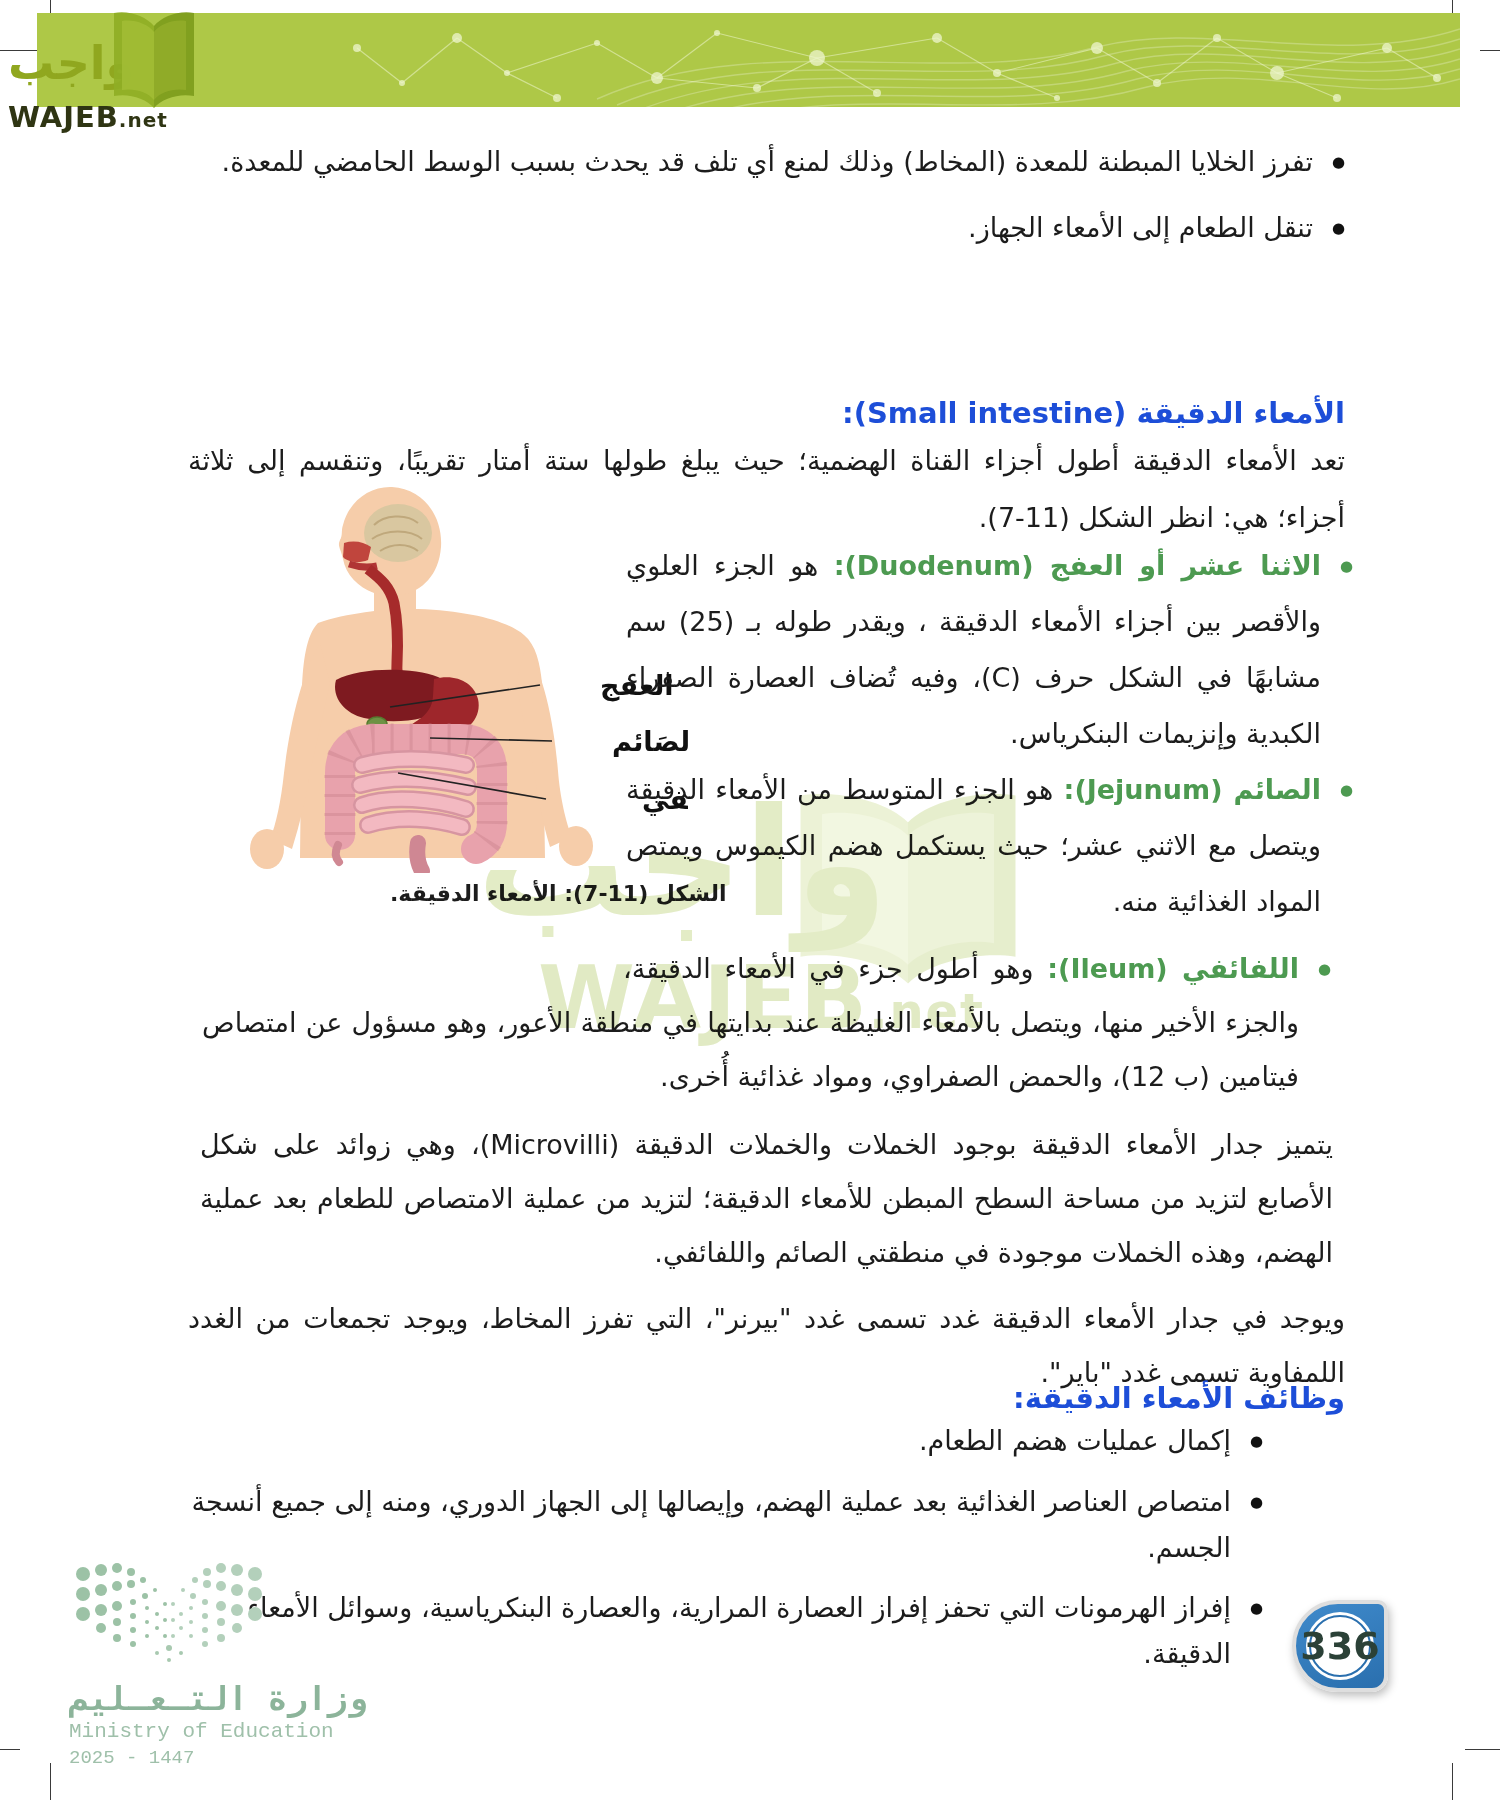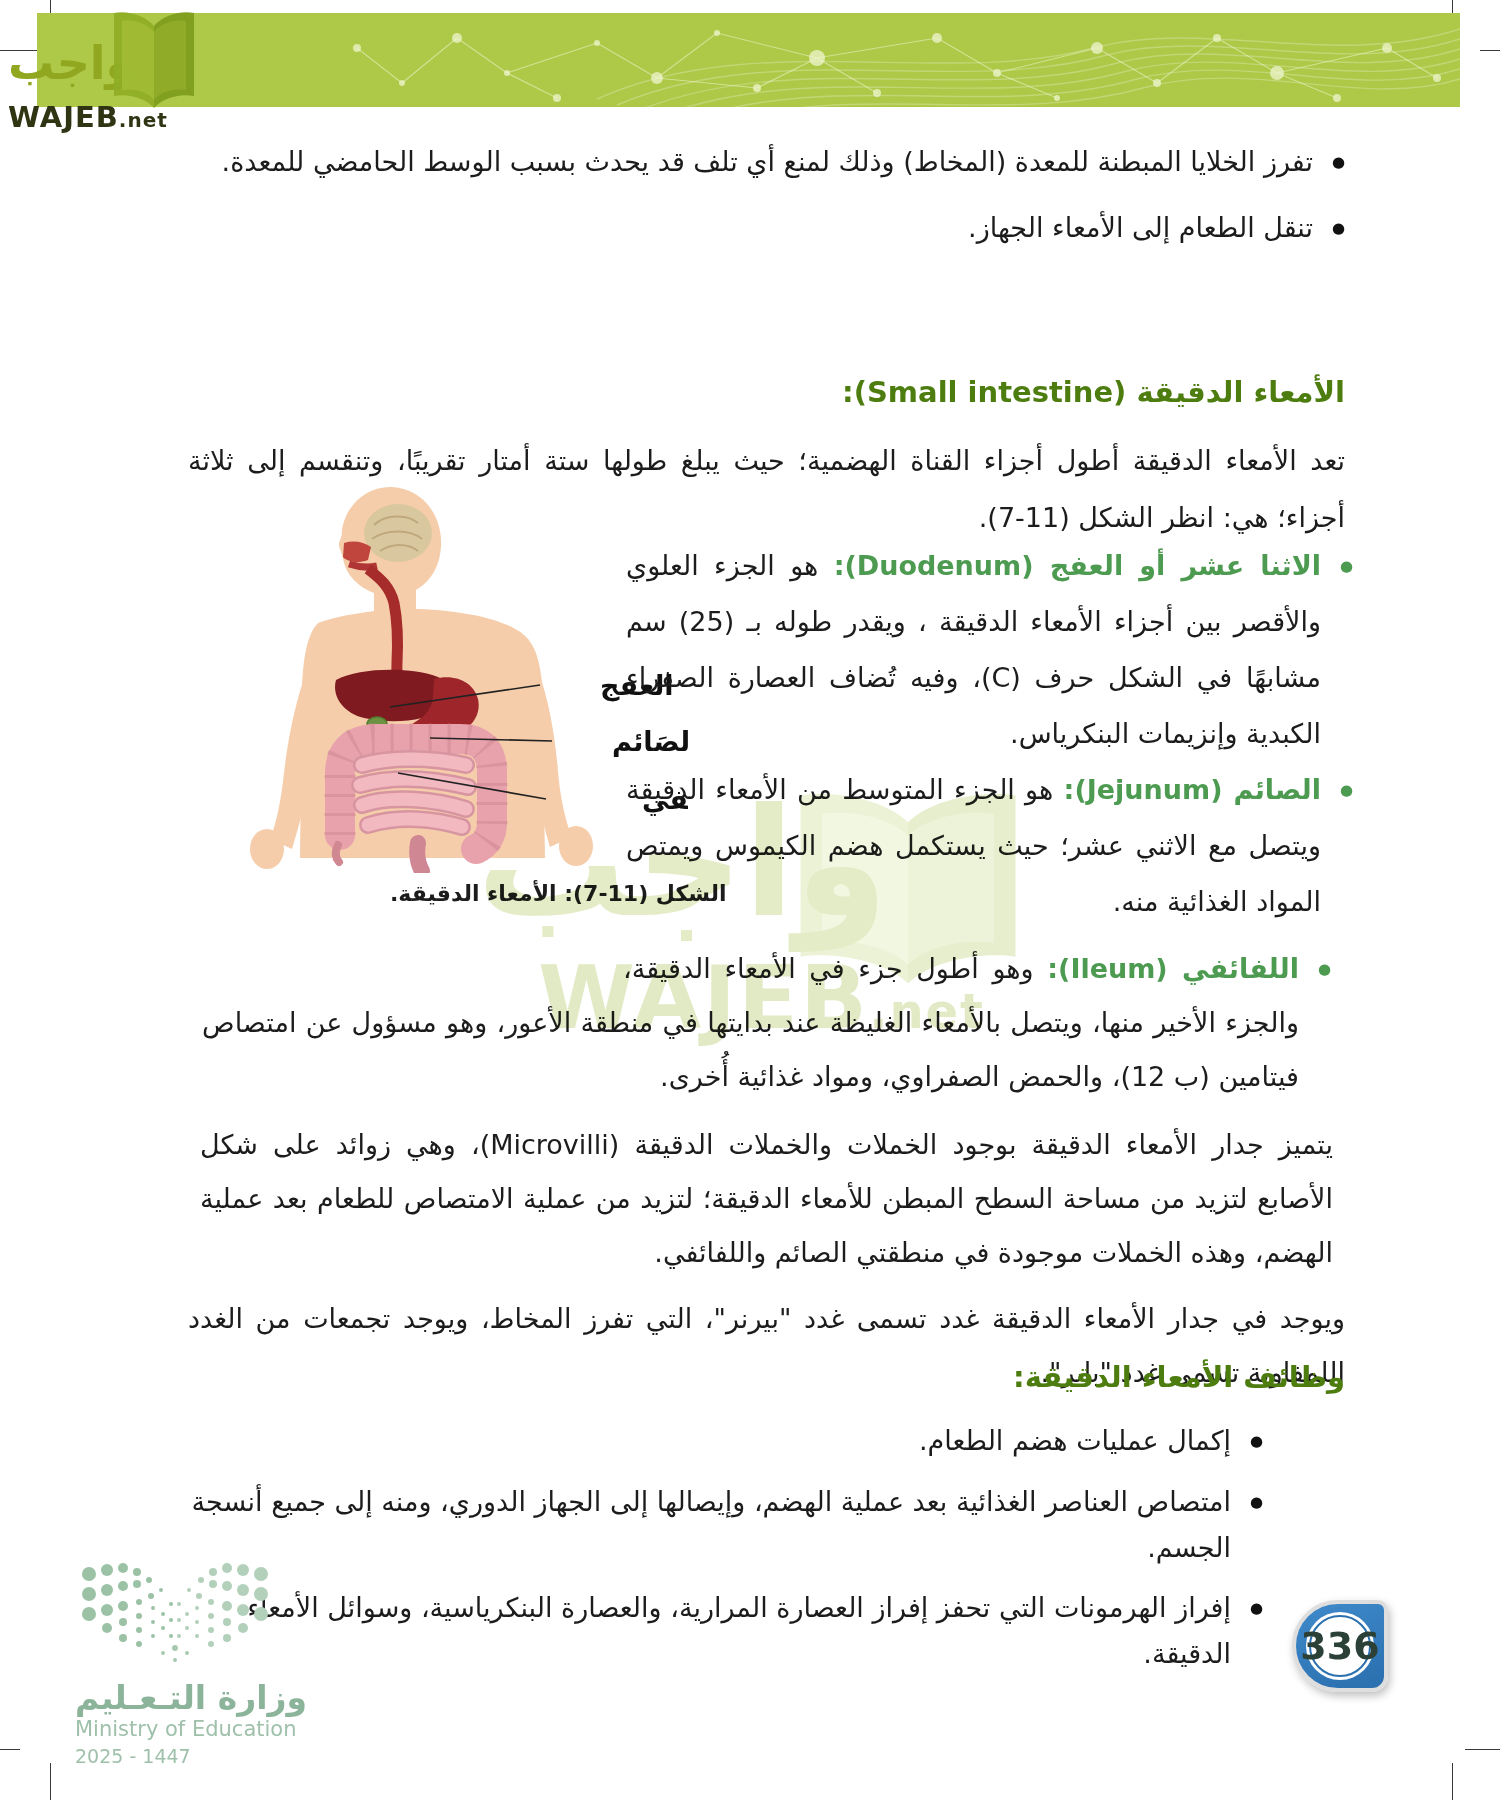--- a/index.html
+++ b/index.html
@@ -16,34 +16,34 @@
   .brand .en{font-size:29px;font-weight:bold;color:#2f3513;letter-spacing:1px;margin-top:14px;}
   .brand .en .tld{font-size:20px;}
   .brand-book{position:absolute;left:100px;top:-32px;}
   
   .rtl{direction:rtl;}
   .para{font-size:27px;line-height:54px;color:#1c1c1c;text-align:justify;text-align-last:right;margin:0;}
   .bullet{padding-right:32px;}
   .bullet .dot{display:inline-block;width:32px;margin-right:-32px;font-size:15px;vertical-align:4px;color:#111;}
   .bullet .dot.green{color:#4d9a51;}
   .term{color:#4d9a51;font-weight:bold;}
-  .h-blue{position:absolute;right:155px;font-size:29px;font-weight:bold;color:#4d7c0f;direction:rtl;z-index:2;}
+  .h-blue{position:absolute;right:155px;font-size:29px;font-weight:bold;color:#1d4ed8;direction:rtl;z-index:2;margin-top:21px;}
   .abs{position:absolute;z-index:2;}
   
   .figure{position:absolute;left:240px;top:483px;width:448px;z-index:2;}
   .fig-caption{position:absolute;left:150px;top:398px;font-size:22px;font-weight:bold;color:#1c1c1c;direction:rtl;white-space:nowrap;}
   
   .watermark{position:absolute;left:538px;top:798px;width:500px;height:250px;z-index:6;
              opacity:.55;mix-blend-mode:multiply;pointer-events:none;}
   .wm-ar{position:absolute;right:150px;top:-10px;font-size:150px;font-weight:bold;color:#ccdc97;line-height:1;}
   .wm-en{position:absolute;left:0;top:148px;font-size:88px;font-weight:bold;color:#c9d994;letter-spacing:2px;}
   .wm-en .tld{font-size:48px;}
   .wm-book{position:absolute;left:245px;top:-8px;}
   
-  .ministry{position:absolute;left:75px;top:1560px;z-index:2;}
+  .ministry{position:absolute;left:69px;top:1560px;z-index:2;font-family:Liberation Mono, monospace;}
   .ministry .m-ar{font-size:33px;font-weight:bold;color:#8cb49a;margin-top:8px;}
   .ministry .m-en{font-size:21px;color:#9fc0aa;}
   .ministry .m-yr{font-size:19px;color:#9fc0aa;margin-top:4px;}
   .badge{position:absolute;left:1292px;top:1600px;width:88px;height:84px;z-index:2;
          background:linear-gradient(160deg,#3f8acb,#2a6fae);border:4px solid #dedede;
          border-radius:46px 10px 16px 46px;box-shadow:2px 4px 8px rgba(0,0,0,.25);
          display:flex;align-items:center;justify-content:center;}
   .badge .circle{width:58px;height:58px;background:#fff;border-radius:50%;
          box-shadow:0 0 0 3px #ffffff,0 0 0 5px rgba(255,255,255,.55) inset;
          display:flex;align-items:center;justify-content:center;border:2px solid #2a6fae;}

